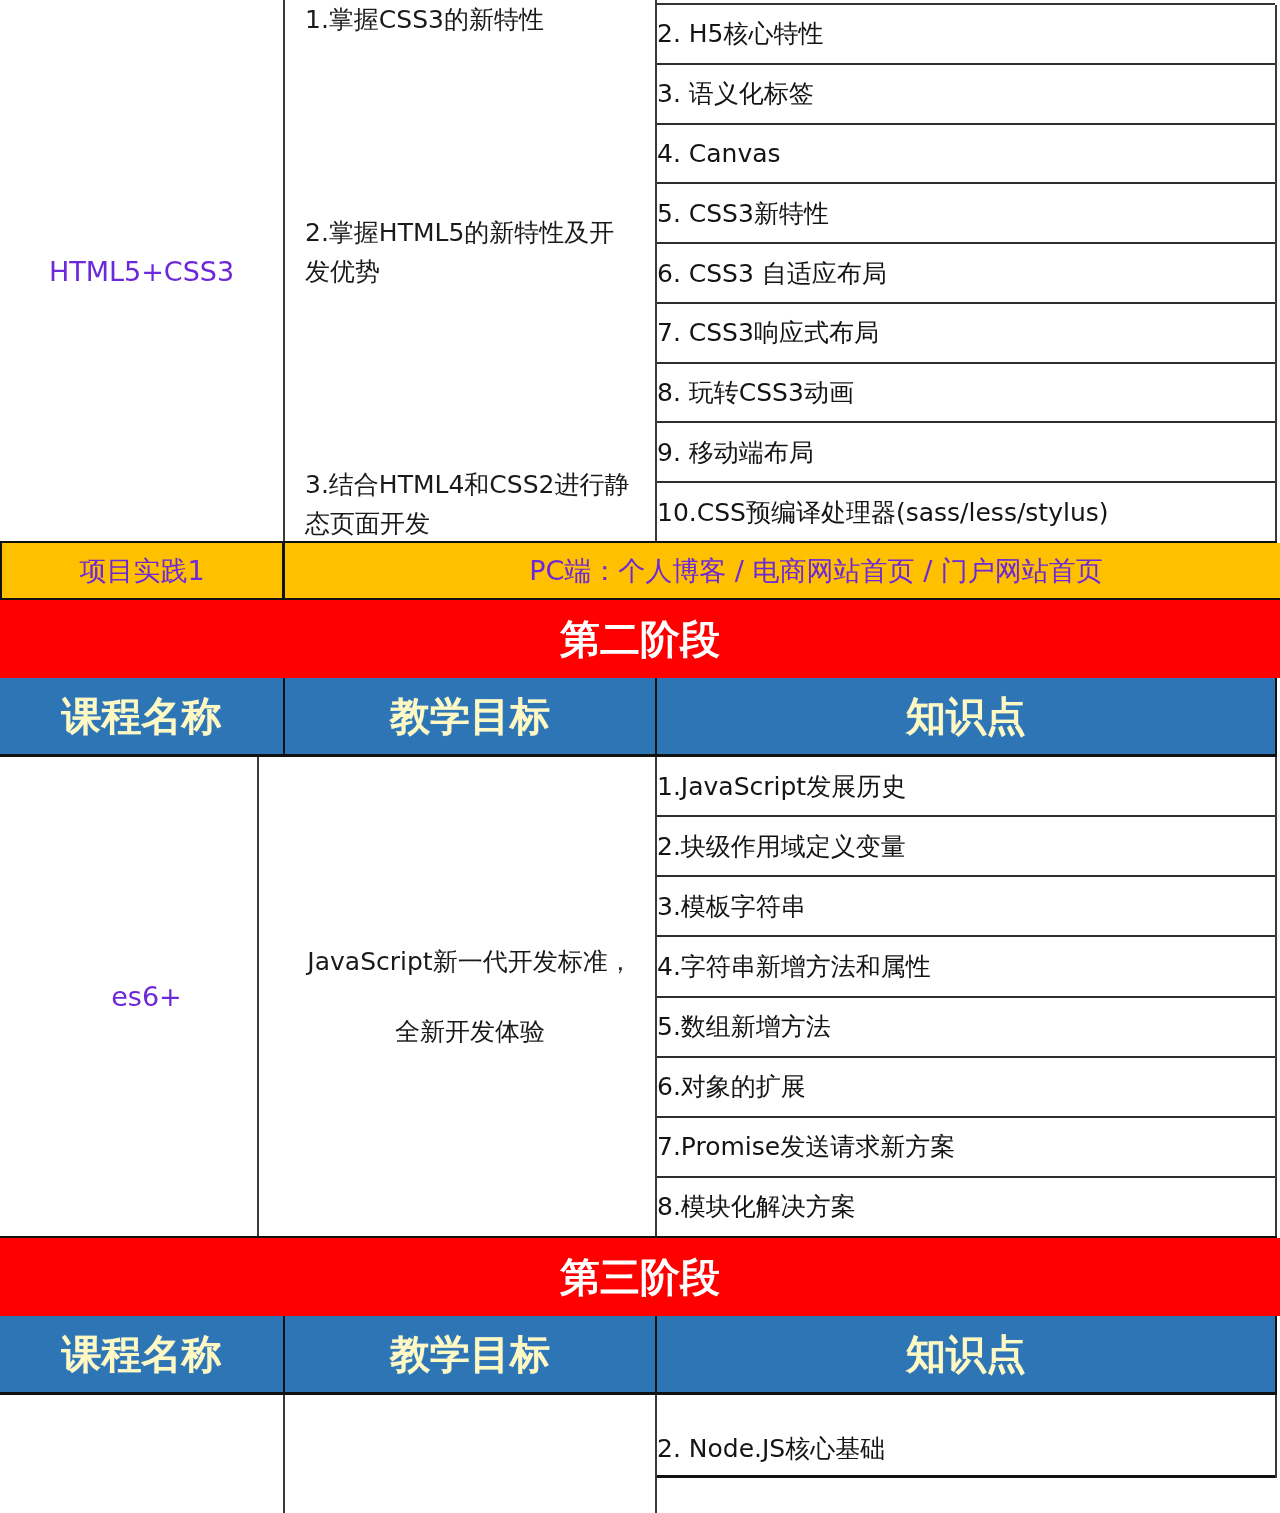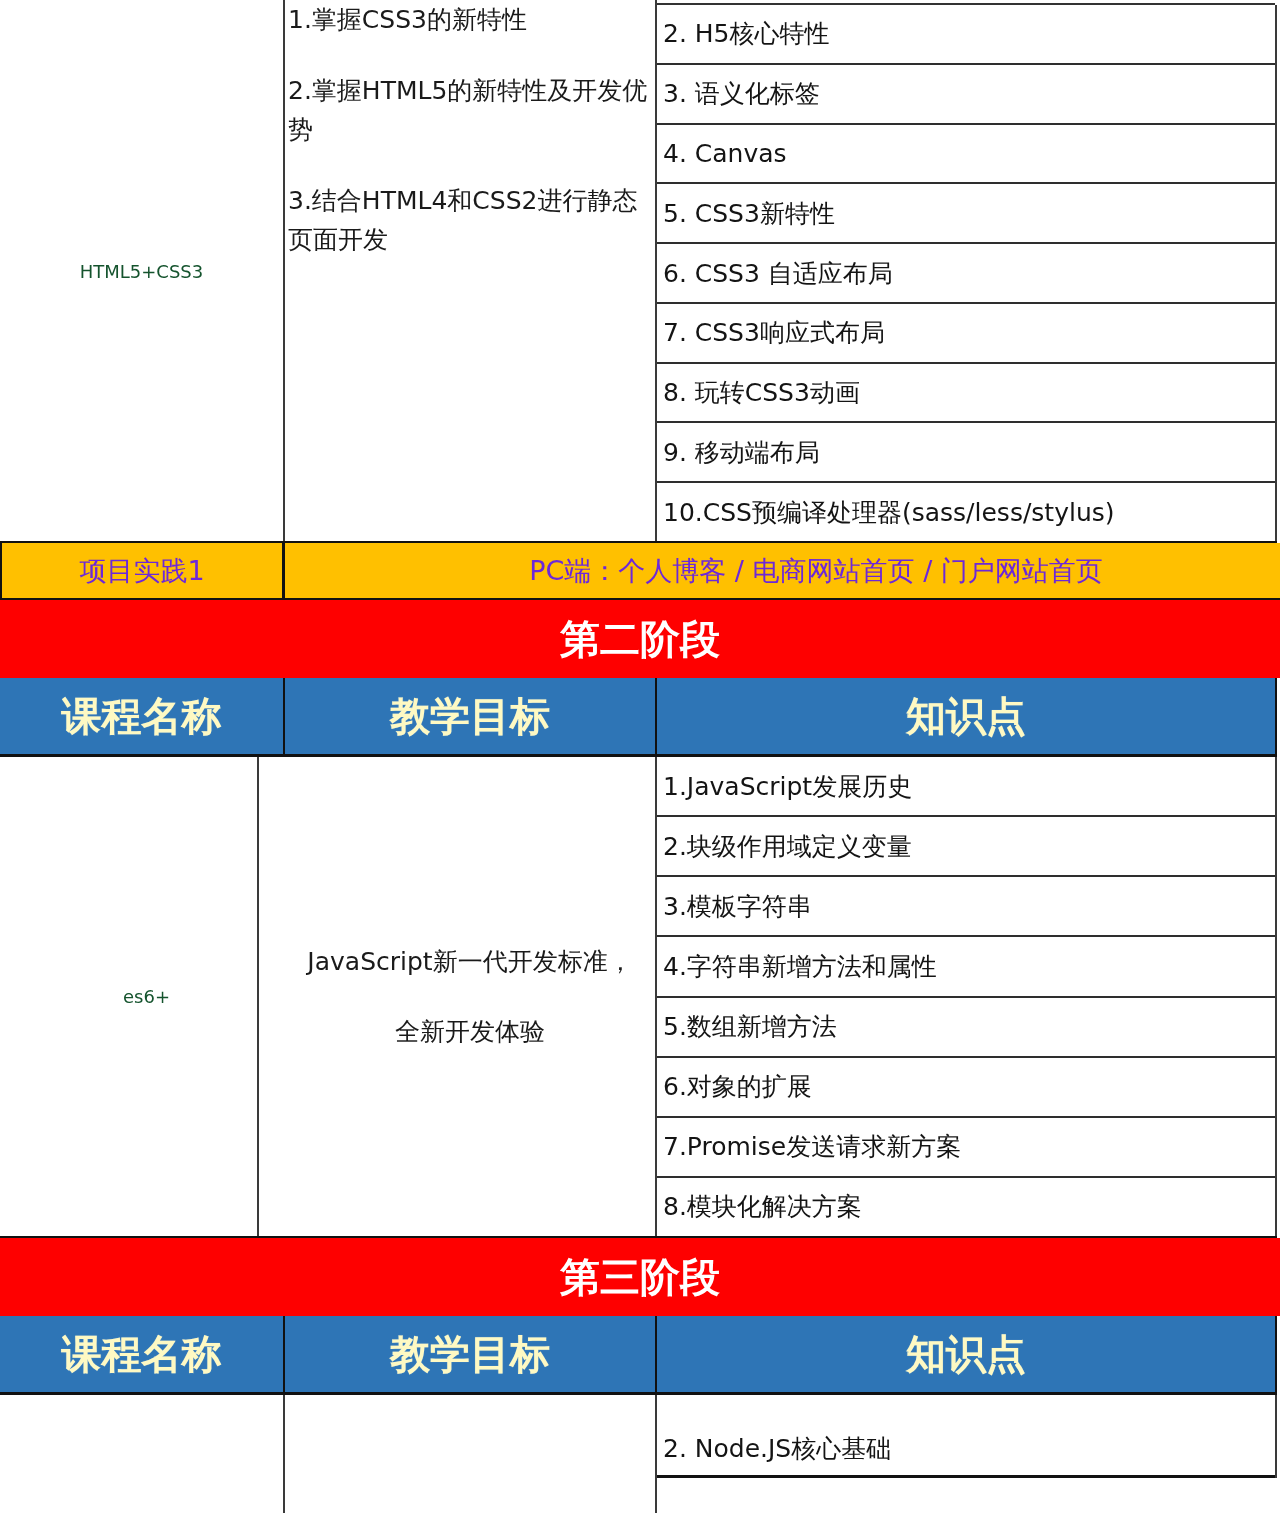--- a/index.html
+++ b/index.html
@@ -8,32 +8,32 @@
     position:relative;
     width:1280px;height:1513px;
     background:#ffffff;
     font-family:"DejaVu Sans","Liberation Sans",sans-serif;
     color:#1a1a1a;
     overflow:hidden;
   }
   .cell{position:absolute;}
   .vline-r2{border-right:2px solid #3a3a3a;}
   .center{display:flex;align-items:center;justify-content:center;text-align:center;}
-  .course-name{font-size:18px;color:#14532d;}
+  .course-name{font-size:27px;color:#6d28d9;}
   .goals-cell{
-    display:flex;flex-direction:column;justify-content:flex-start;
-    padding:0 3px;font-size:25px;line-height:39px;
+    display:flex;flex-direction:column;justify-content:space-between;
+    padding:0 20px;font-size:25px;line-height:39px;
     word-break:break-word;
     gap:32px;
   }
   .goal-line{white-space:normal;}
   .kcol{display:flex;flex-direction:column;border-right:2px solid #3a3a3a;}
   .krow{
     flex:1;display:flex;align-items:center;
-    padding-left:6px;font-size:25px;color:#141414;
+    padding-left:0;font-size:25px;color:#141414;
     background:#ffffff;
   }
   .krow:not(:last-child){border-bottom:2px solid #2e2e2e;}
   .hstrip{position:absolute;background:#111111;}
   .practice-cell{
     background:#FFC000;
     display:flex;align-items:center;justify-content:center;
     font-size:27px;color:#6d28d9;
     border-bottom:2px solid #111111;
   }

